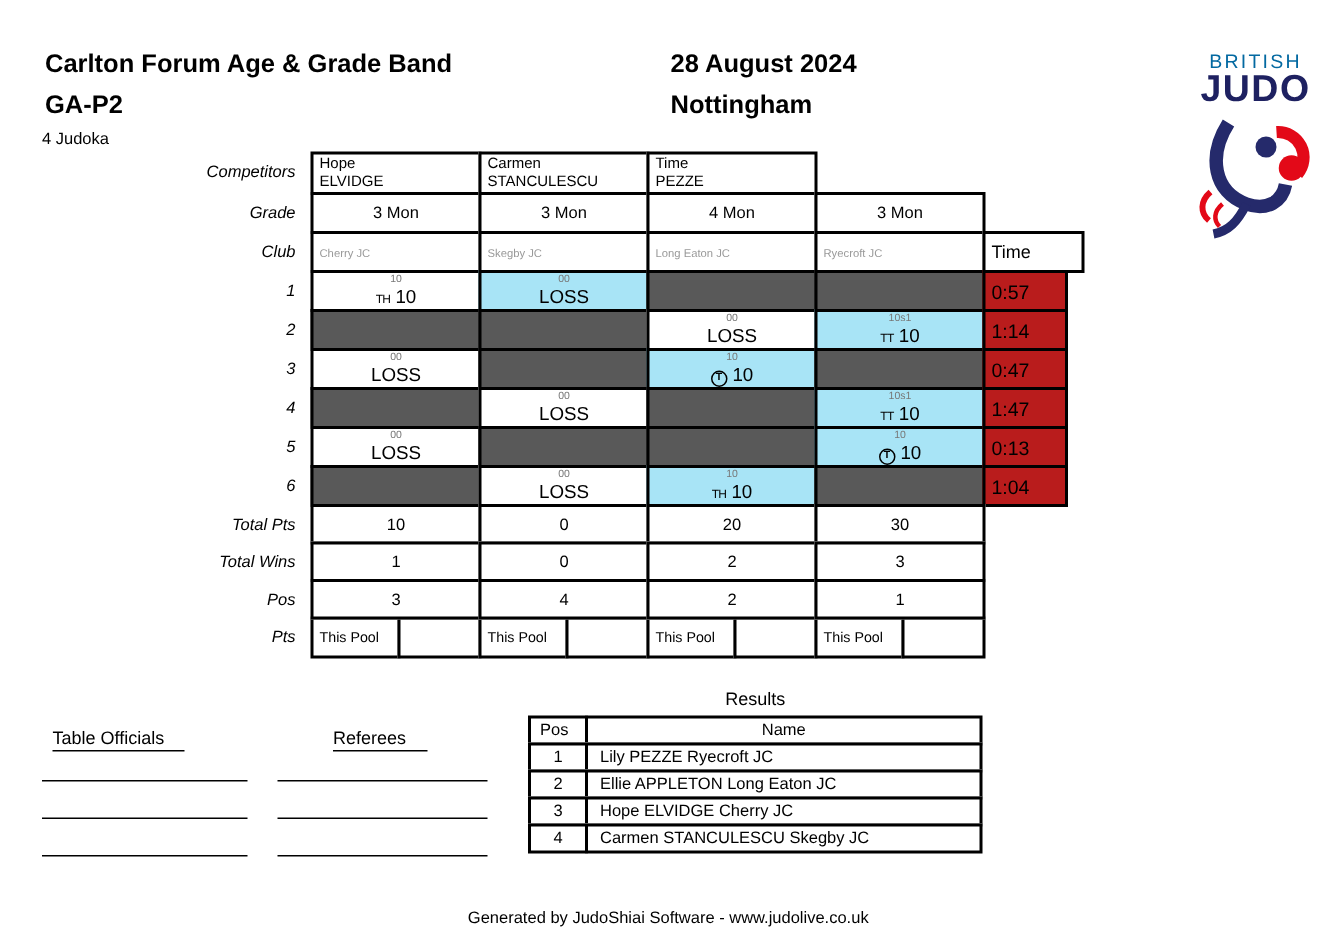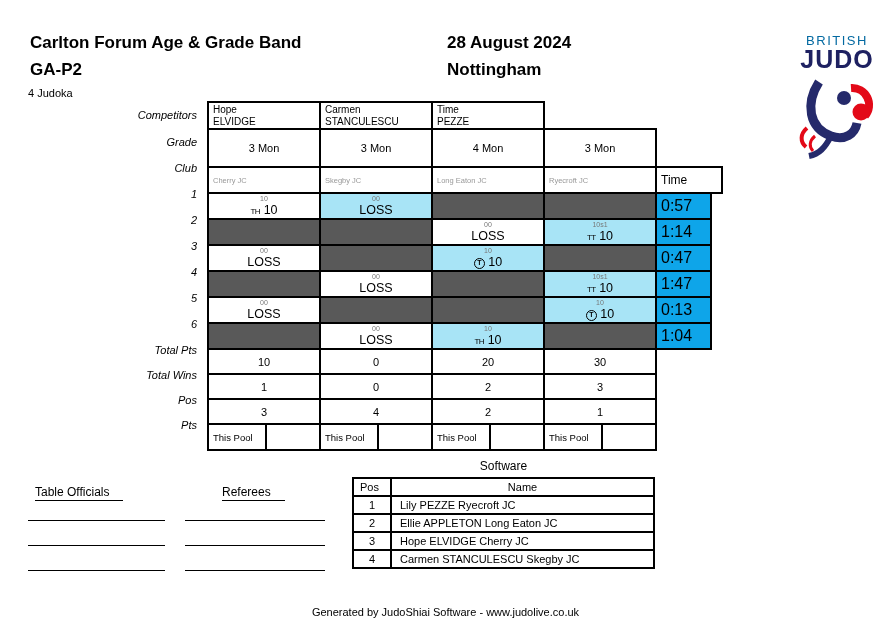--- a/index.html
+++ b/index.html
@@ -25,38 +25,38 @@
   
   .pool { position:absolute; left:207px; top:101px; }
   .prow { display:flex; }
   .prow + .prow { margin-top:-2px; }
   .cell { border:2px solid #000; background:#fff; width:114px; flex:none; position:relative; }
   .cell + .cell { margin-left:-2px; }
 
   .rowlabel { position:absolute; left:0; width:197px; text-align:right; font-size:11px;font-style:italic; }
 
   .comprow .cell { height:29px; padding:1px 4px; font-size:10px; line-height:12px; }
-  .graderow .cell { height:40px; display:flex; align-items:center; justify-content:center; font-size:11px; }
+  .graderow .cell { height:28px; display:flex; align-items:center; justify-content:center; font-size:11px; }
   .clubrow .cell { height:28px; display:flex; align-items:center; font-size:7.5px; color:#999; padding-left:4px; }
   .clubrow .timehdr { width:68px; color:#000; font-size:12px; }
 
   .mrow .mcell { height:28px; text-align:center; }
   .mcell[data-state="empty"] { background:#595959; }
   .mcell[data-state="blue"]  { background:#a8e4f6; }
   .mcell[data-state="white"] { background:#fff; }
   .mcell .sup { font-size:7px; color:#777; line-height:8px; margin-top:1px; }
   .mcell .main { font-size:12.5px; line-height:14px; }
   .sup:empty, .main:empty, .sym:empty { display:none; }
   .sym[data-symtype="text"] { font-size:8px; letter-spacing:-0.5px;margin-top:48px; }
   .sym[data-symtype="circle"] {
     display:inline-flex; width:11px; height:11px; border:1px solid #000; border-radius:50%;
     align-items:center; justify-content:center; font-size:7px; font-weight:bold;
     vertical-align:1px;
   }
-  .mrow .tcell { width:57px; height:28px; display:flex; align-items:center; padding-left:4px; font-size:16px; background:#0ea5e9; }
+  .mrow .tcell { width:57px; height:28px; display:flex; align-items:center; padding-left:4px; font-size:13px; background:#b91c1c; }
 
   .totrow .cell { height:27px; display:flex; align-items:center; justify-content:center; font-size:11px; }
   .ptsrow .ptscol { display:flex; width:114px; flex:none; }
   .ptsrow .ptscol + .ptscol { margin-left:-2px; }
   .ptsrow .subcell { border:2px solid #000; height:28px; background:#fff; }
   .ptsrow .subcell.a { width:60px; display:flex; align-items:center; padding-left:4px; font-size:9.5px; }
   .ptsrow .subcell.b { width:56px; margin-left:-2px; }
 
   
   .results-title { position:absolute; left:352px; top:459px; width:303px; text-align:center; font-size:12px; }
@@ -296,21 +296,21 @@
       <div class="subcell a">This Pool</div>
       <div class="subcell b"></div>
     </div>
     <div class="ptscol">
       <div class="subcell a">This Pool</div>
       <div class="subcell b"></div>
     </div>
   </div>
 </div>
 
-<div class="results-title">Software</div>
+<div class="results-title">Results</div>
 <div class="results">
   <div class="rrow hdr">
     <div class="rcell pos">Pos</div>
     <div class="rcell name">Name</div>
   </div>
   <div class="rrow">
     <div class="rcell pos">1</div>
     <div class="rcell name">Lily PEZZE Ryecroft JC</div>
   </div>
   <div class="rrow">

